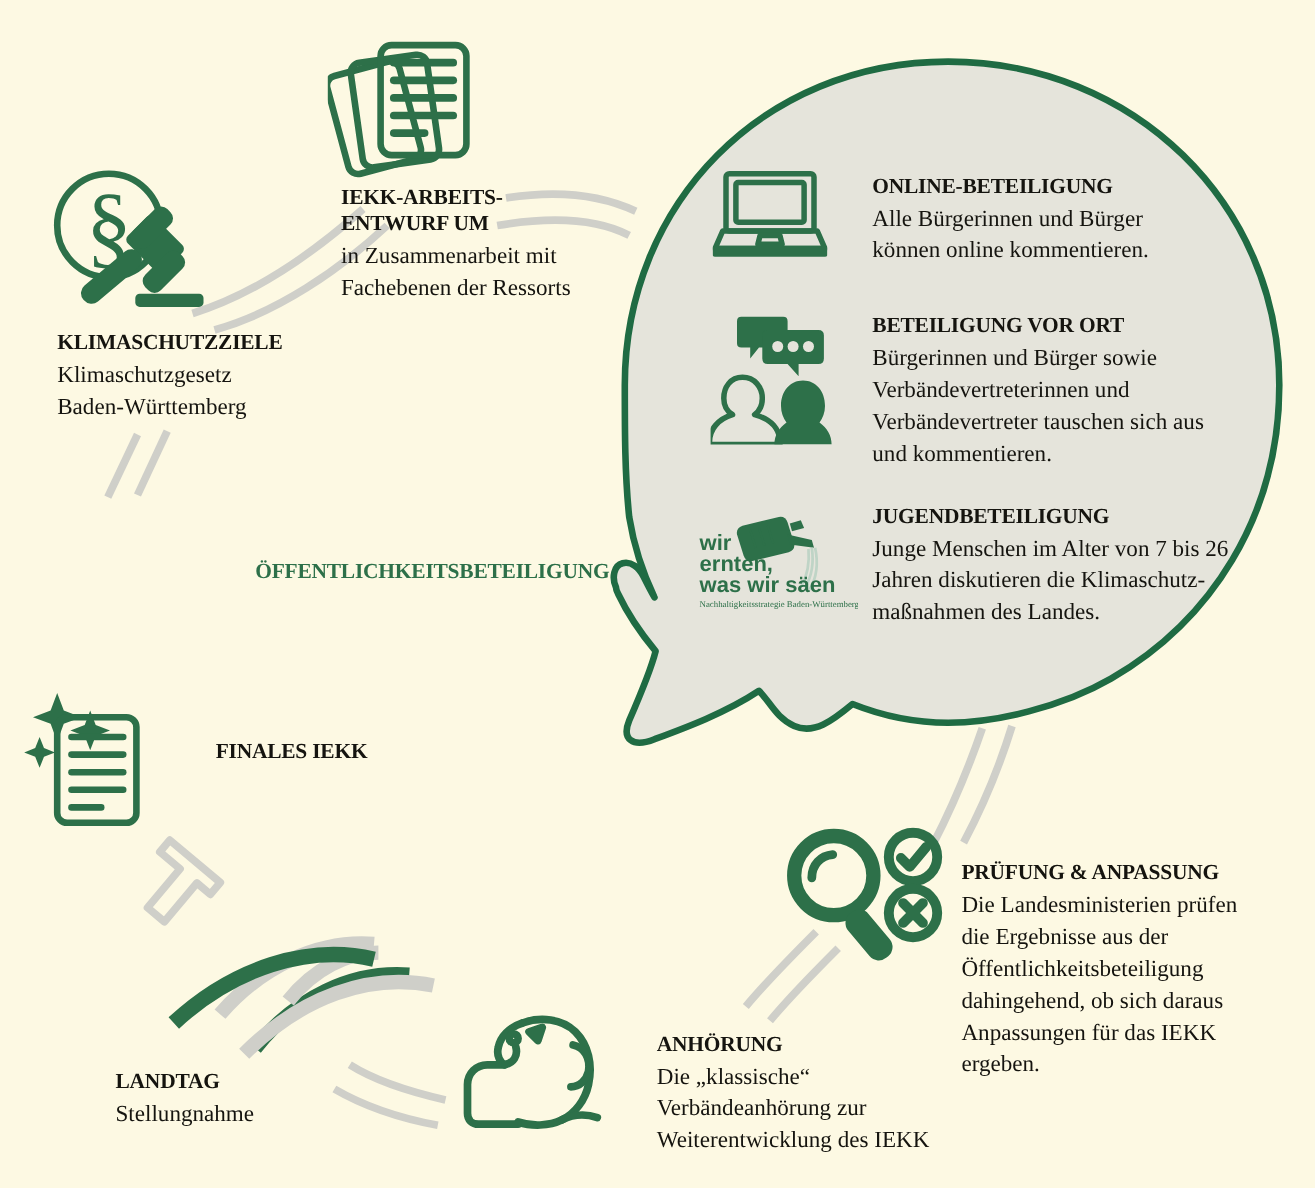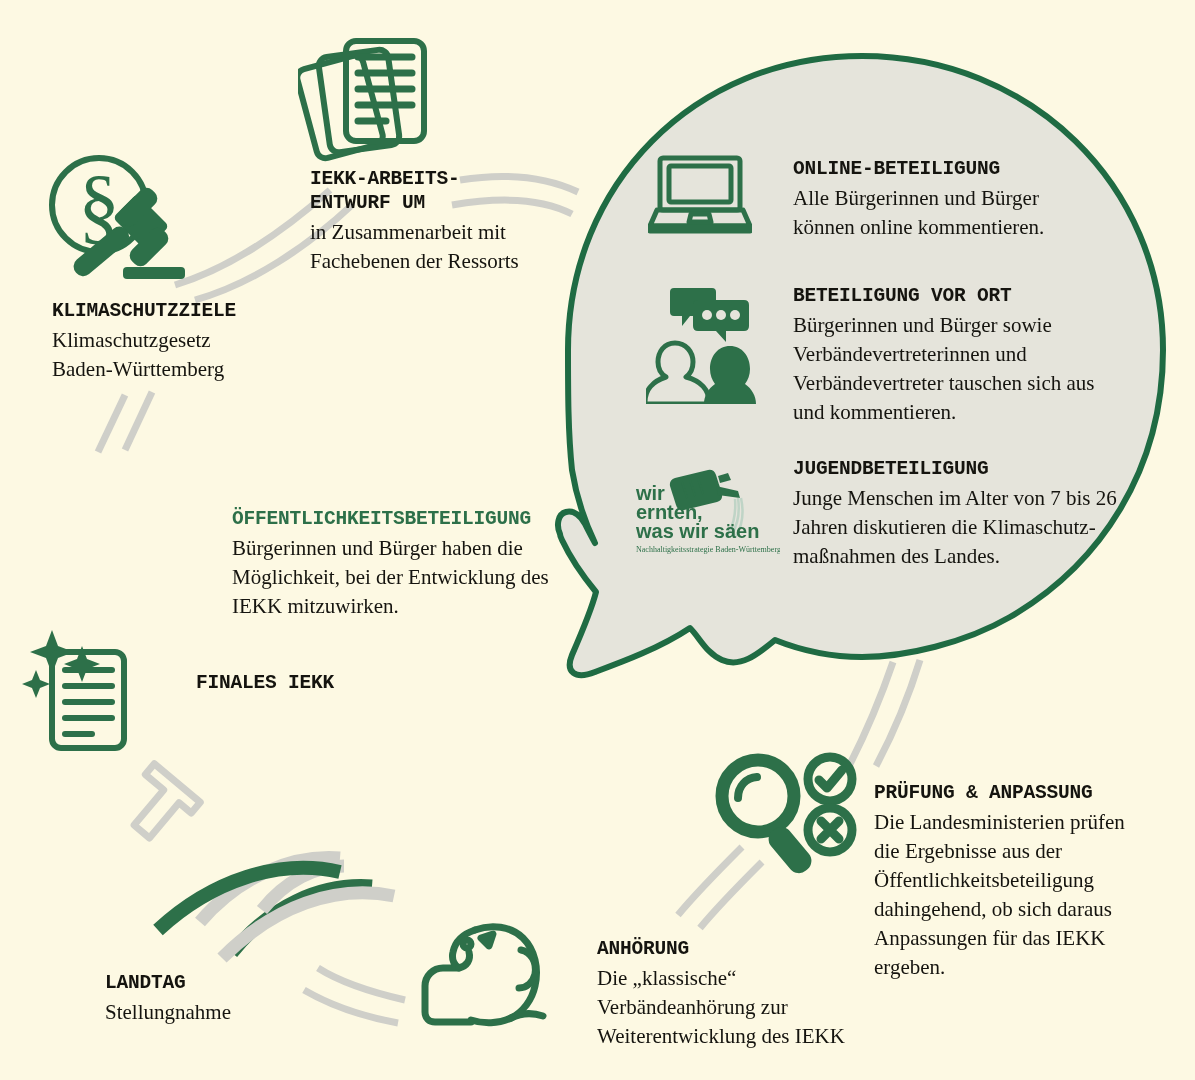--- a/index.html
+++ b/index.html
@@ -9,21 +9,21 @@
     background:#FDF9E3;
     font-family:"Liberation Serif", serif;
     overflow:hidden;
     position:relative;
   }
   .stage{position:absolute;left:0;top:0;width:1195px;height:1080px;}
   .layer-svg{position:absolute;left:0;top:0;width:1195px;height:1080px;}
   .node{position:absolute;}
 
   .hd{
-    font-family:Liberation Mono, monospace;
+    font-family:Liberation Serif, serif;
     font-weight:bold;
     font-size:19.5px;
     letter-spacing:-0.2px;
     color:#15140F;
     line-height:1.22;
     white-space:pre-line;
   }
   .hd.green{color:#2D7049;}
   .bd{
     font-family:"Liberation Serif", serif;
@@ -284,23 +284,20 @@
 
   <div class="node" id="txt-jugend">
     <div class="hd">JUGENDBETEILIGUNG</div>
     <div class="bd">Junge Menschen im Alter von 7 bis 26
 Jahren diskutieren die Klimaschutz-
 maßnahmen des Landes.</div>
   </div>
 
   <div class="node" id="txt-oeffentlichkeit">
     <div class="hd green">ÖFFENTLICHKEITSBETEILIGUNG</div>
-    <div class="bd">Bürgerinnen und Bürger haben die
-Möglichkeit, bei der Entwicklung des
-IEKK mitzuwirken.</div>
   </div>
 
   <div class="node" id="txt-finales">
     <div class="hd">FINALES IEKK</div>
   </div>
 
   <div class="node" id="txt-landtag">
     <div class="hd">LANDTAG</div>
     <div class="bd">Stellungnahme</div>
   </div>

